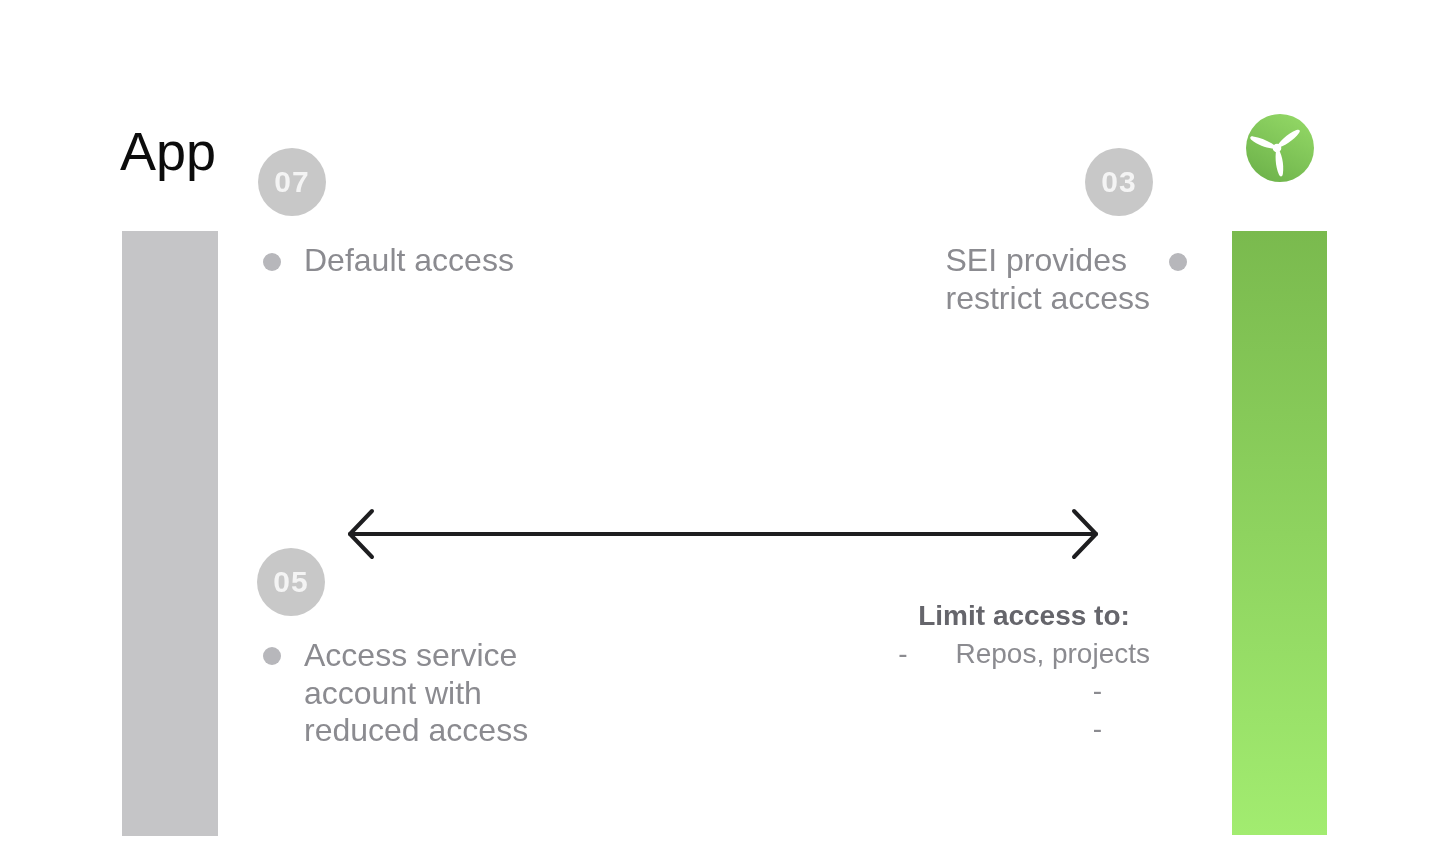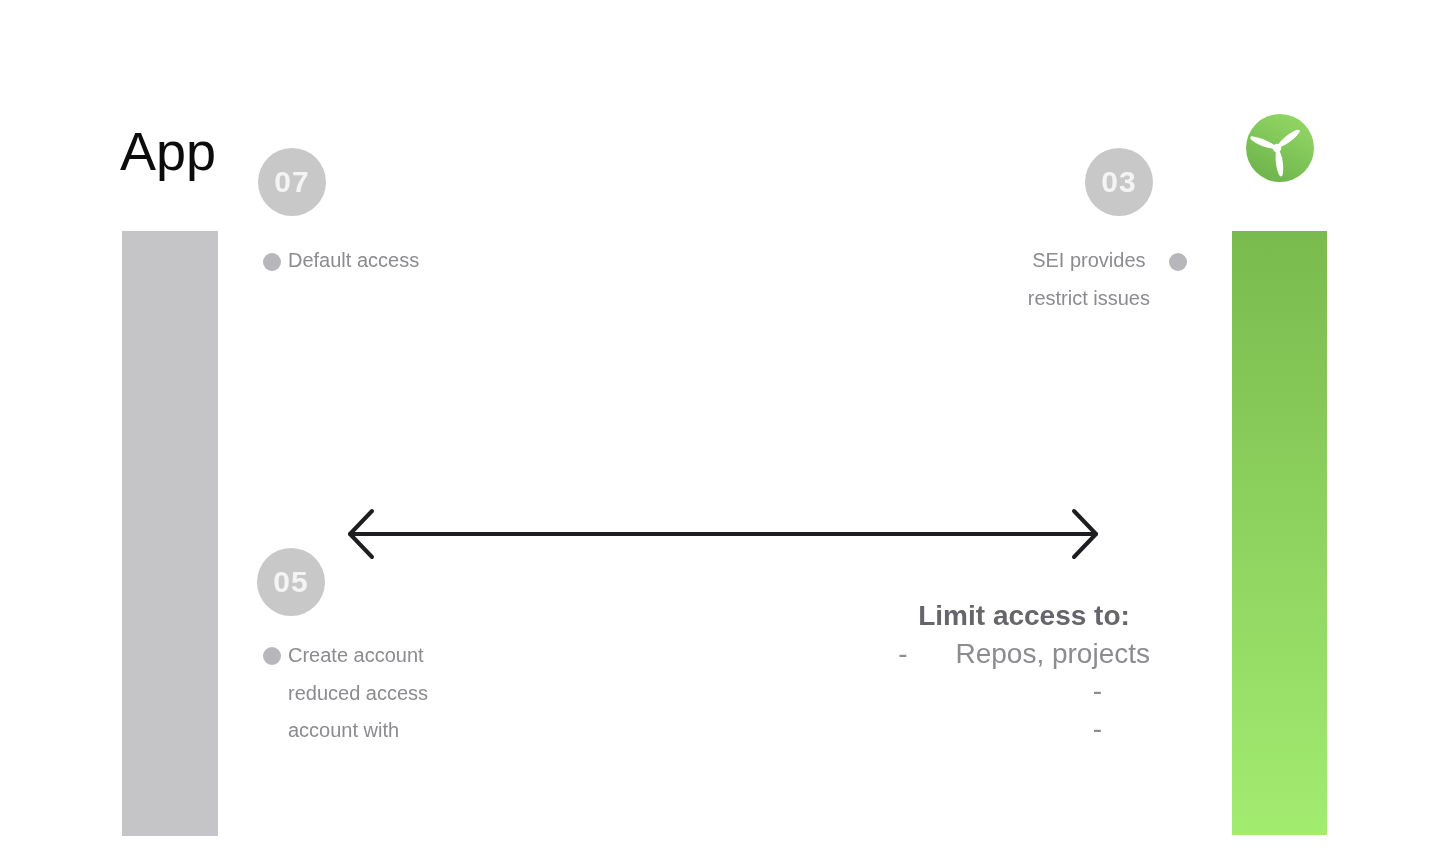--- a/index.html
+++ b/index.html
@@ -49,26 +49,27 @@
   .badge-03{left:1085px;top:148px;}
   .dot{
     position:absolute;width:18px;height:18px;border-radius:50%;
     background:var(--bullet);
   }
   .dot-1{left:263px;top:253px;}
   .dot-2{left:263px;top:647px;}
   .dot-3{left:1169px;top:253px;}
   .step-text{
     position:absolute;
-    font-size:20px;line-height:37.5px;color:var(--body-text);
+    font-size:32px;line-height:37.5px;color:var(--body-text);
     white-space:nowrap;
+    margin-left:16px;
   }
   .step-1{left:288px;top:242px;}
   .step-2{left:288px;top:637px;}
-  .step-3{right:294px;top:242px;text-align:center;}
+  .step-3{right:294px;top:242px;text-align:left;}
   .arrow-svg{position:absolute;left:338px;top:502px;width:770px;height:64px;}
   .limit-block{
     position:absolute;right:294px;top:597px;
     font-size:28px;line-height:37.5px;color:var(--body-text);
     text-align:center;white-space:nowrap;
   }
   .limit-heading{font-weight:700;color:var(--heading-text);}
   .limit-row{display:flex;justify-content:flex-end;}
   .limit-row .dash{margin-right:48px;}
 </style>
@@ -108,29 +109,29 @@
     <span>03</span>
   </div>
 
   <span class="dot dot-1"></span>
   <div class="step-text step-1">
     <div>Default access</div>
   </div>
 
   <span class="dot dot-2"></span>
   <div class="step-text step-2">
-    <div>Create account</div>
+    <div>Access service</div>
+    <div>account with</div>
     <div>reduced access</div>
-    <div>account with</div>
   </div>
 
   <span class="dot dot-3"></span>
   <div class="step-text step-3">
     <div>SEI provides</div>
-    <div>restrict issues</div>
+    <div>restrict access</div>
   </div>
 
   <svg class="arrow-svg" viewBox="0 0 770 64" aria-hidden="true">
     <g stroke="var(--arrow)" stroke-width="4" fill="none" stroke-linecap="round" stroke-linejoin="round">
       <line x1="12" y1="32" x2="758" y2="32"></line>
       <polyline points="34,9 12,32 34,55"></polyline>
       <polyline points="736,9 758,32 736,55"></polyline>
     </g>
   </svg>
 

